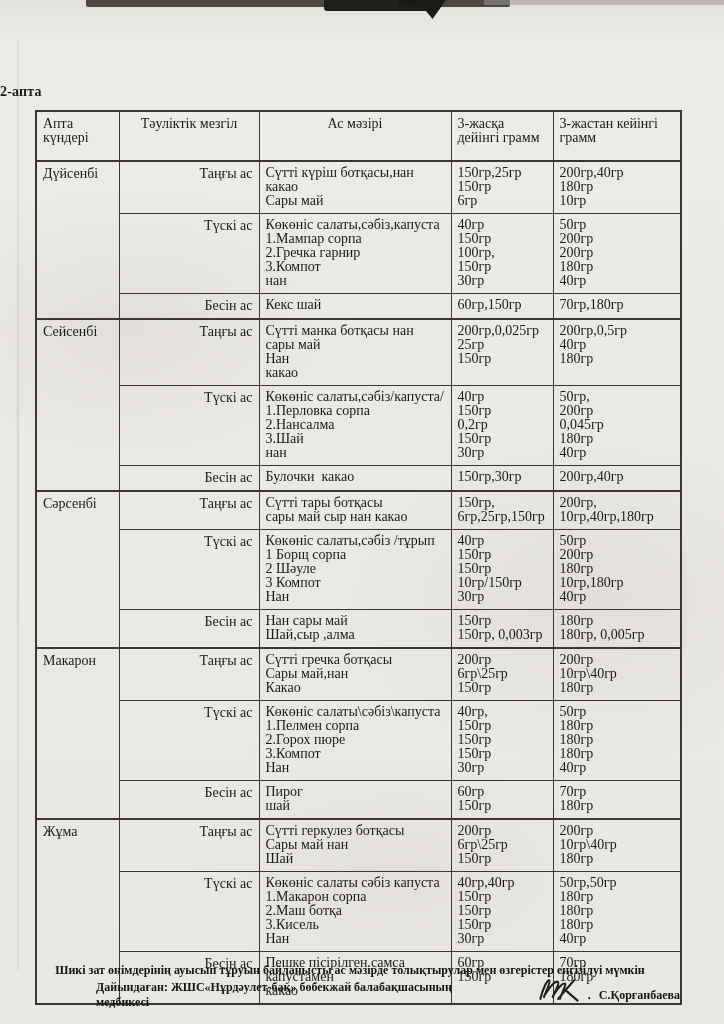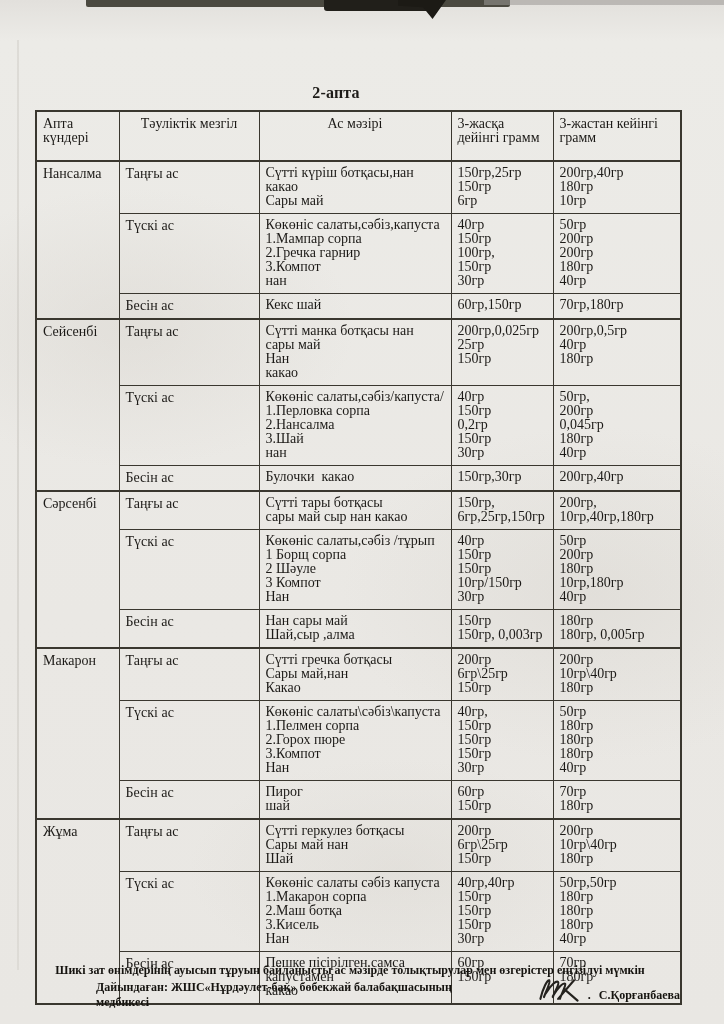--- a/index.html
+++ b/index.html
@@ -25,41 +25,41 @@
     background: #211f1a; border-radius: 0 0 4px 3px; }
   .scan-wedge { position: absolute; top: 0; left: 398px; width: 48px; height: 19px;
     background: #1c1a15; clip-path: polygon(0 0, 100% 0, 72% 100%, 52% 38%, 0 30%); }
   .scan-right { position: absolute; top: 0; right: 0; width: 240px; height: 5px;
     background: #9a9894; opacity: .55; }
   .scan-left-edge { position: absolute; top: 40px; left: 17px; width: 2px; height: 930px;
     background: linear-gradient(#cfccc6, #c4c1bb 50%, #d2cfc9); opacity: .5; }
 
   .doc-title {
     position: absolute; top: 84px; left: 0; width: 672px;
-    text-align: center; font-size: 16px; font-weight: bold; letter-spacing: .2px;
+    text-align: left; font-size: 14px; font-weight: bold; letter-spacing: .2px;
   }
 
   table.menu-table {
     position: absolute; left: 35px; top: 110px; width: 645px;
     border-collapse: collapse; table-layout: fixed;
     font-size: 14px; line-height: 14px; color: #1c1a17;
     border: 2px solid #3a372f;
   }
   th, td {
     border: 1px solid #3a372f;
     vertical-align: top; text-align: left;
     padding: 4px 6px 5px 6px;
     font-weight: normal;
     overflow: hidden;
   }
   thead th { padding: 5px 6px 15px 6px; }
   .th-center { text-align: center; }
   tr.day-start td { border-top-width: 2px; }
   td.day { padding-top: 5px; }
-  td.time { padding-top: 5px; }
+  td.time { padding-top: 5px; text-align: right; }
   .line { min-height: 14px; white-space: pre-wrap; }
 
   .footer { position: absolute; top: 963px; left: 0; width: 680px; font-size: 12px;
     font-weight: bold; color: #15130f; }
   .footer-note { text-align: center; width: 700px; }
   .footer-prepared { display: flex; align-items: center; margin: 2px 0 0 96px; }
   .sig-wrap { margin: -6px 0 0 28px; }
   .sig-sep { margin: 0 2px 0 6px; }
   .sig-name { margin-left: 6px; }
 </style>
@@ -88,21 +88,21 @@
       <tr>
         <th>Апта күндері</th>
         <th class="th-center">Тәуліктік мезгіл</th>
         <th class="th-center">Ас мәзірі</th>
         <th>3-жасқа дейінгі грамм</th>
         <th>3-жастан кейінгі грамм</th>
       </tr>
     </thead>
     <tbody>
         <tr class="meal-row day-start">
-          <td class="day" rowspan="3">Нансалма</td>
+          <td class="day" rowspan="3">Дүйсенбі</td>
           <td class="time">Таңғы ас</td>
           <td class="content">
             <div class="line">Сүтті күріш ботқасы,нан</div>
             <div class="line">какао</div>
             <div class="line">Сары май</div>
           </td>
           <td class="content">
             <div class="line">150гр,25гр</div>
             <div class="line">150гр</div>
             <div class="line">6гр</div>

